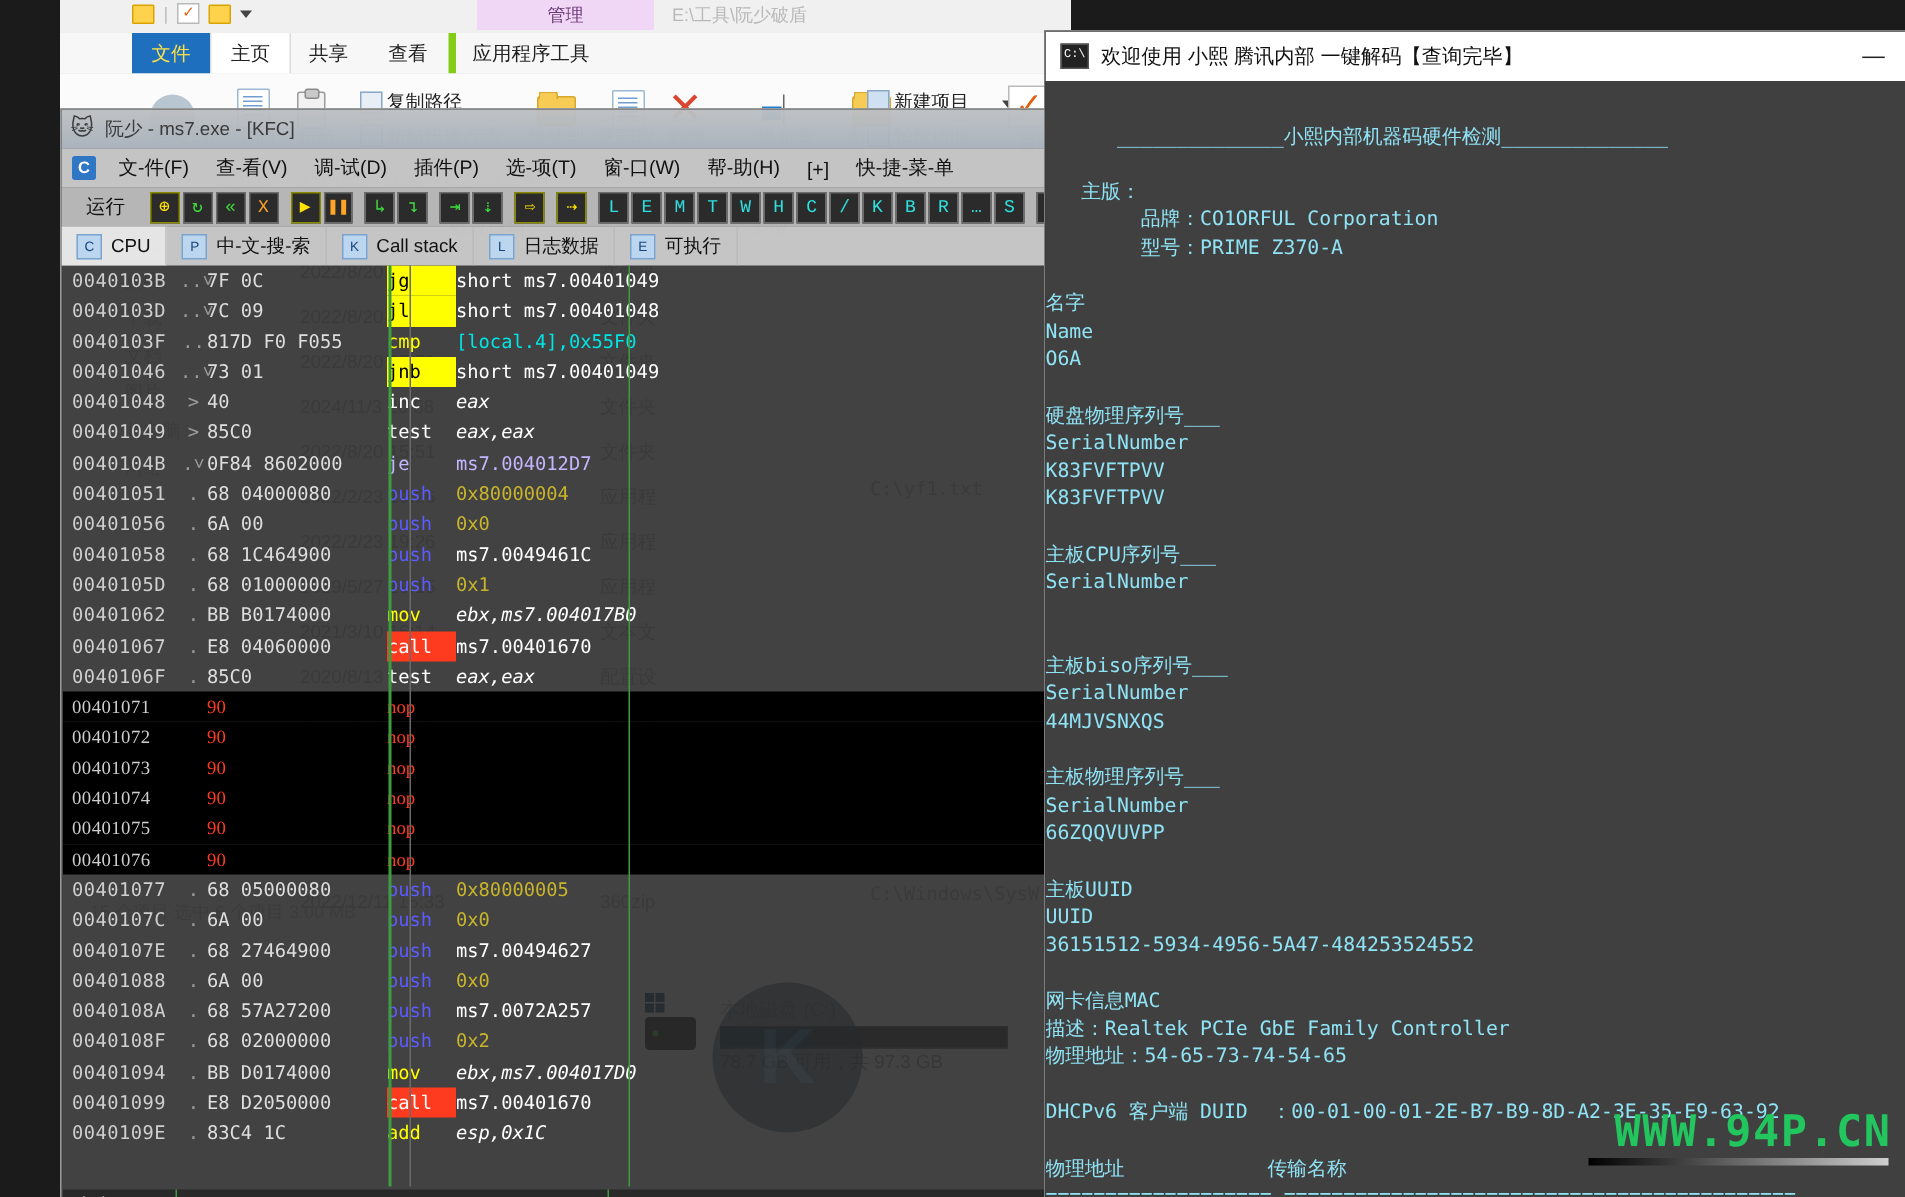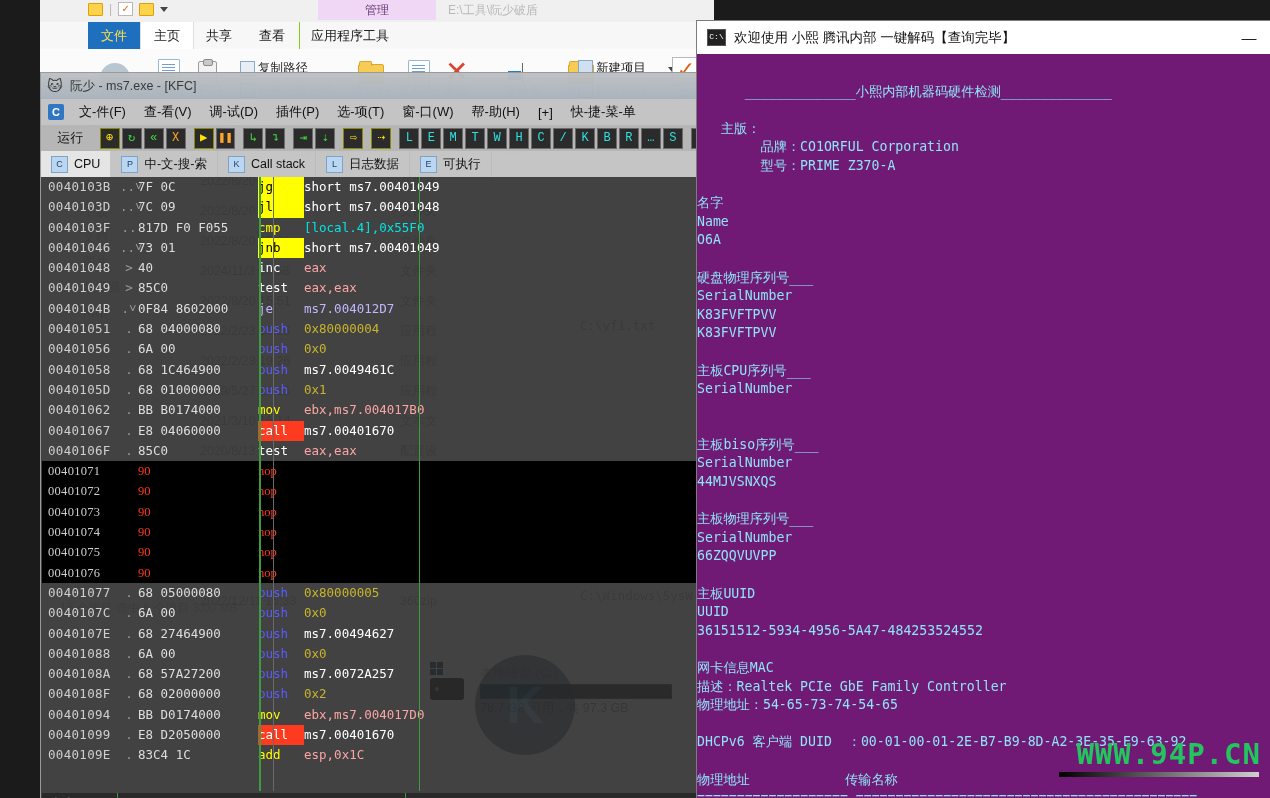--- a/index.html
+++ b/index.html
@@ -18,21 +18,21 @@
   #mgmt-tab{position:absolute;left:318px;top:0;width:118px;height:20px;background:#f0d7f5;
             color:#6b3a78;font-size:12px;text-align:center;line-height:20px;}
   #expl-path{position:absolute;left:448px;top:2px;color:#b9b9b9;font-size:12px;}
 
   #ribbon-tabs{position:absolute;left:0;top:22px;width:1270px;height:27px;background:#f7f7f7;border-bottom:1px solid #d8d8d8;}
   .rtab{position:absolute;top:0;height:27px;line-height:27px;font-size:13px;color:#222;text-align:center;}
   #rtab-file{left:88px;width:52px;background:#1e6fbd;color:#fde047;}
   #rtab-home{left:140px;width:52px;background:#fff;border-left:1px solid #dcdcdc;border-right:1px solid #dcdcdc;}
   #rtab-share{left:193px;width:52px;}
   #rtab-view{left:246px;width:52px;}
-  #rtab-apptools{left:299px;width:100px;border-left:1px solid #84cc16;}
+  #rtab-apptools{left:299px;width:100px;border-left:5px solid #84cc16;}
 
   #ribbon-body{position:absolute;left:0;top:49px;width:1270px;height:56px;background:#fbfbfb;border-bottom:1px solid #dcdcdc;}
   .ricon{position:absolute;}
   .doc-ic{width:20px;height:25px;background:#fff;border:1px solid #9ab7d4;border-radius:1px;}
   .doc-ic:after{content:"";position:absolute;left:3px;top:4px;width:13px;height:1px;
      box-shadow:0 0 0 0 #6e9fd0,0 3px 0 0 #6e9fd0,0 6px 0 0 #6e9fd0,0 9px 0 0 #6e9fd0,0 12px 0 0 #6e9fd0;background:#6e9fd0;}
   .clip-ic{width:17px;height:23px;background:#f2f2f2;border:1px solid #9b9b9b;border-radius:2px;}
   .clip-ic:before{content:"";position:absolute;left:4px;top:-3px;width:8px;height:5px;background:#c9c9c9;border:1px solid #8a8a8a;border-radius:2px;}
   .fold-ic{width:24px;height:18px;background:#f7cc55;border:1px solid #d9a62c;border-radius:2px;}
   .fold-ic:before{content:"";position:absolute;left:0;top:-4px;width:11px;height:4px;background:#f7cc55;border:1px solid #d9a62c;border-bottom:none;border-radius:2px 2px 0 0;}
@@ -93,21 +93,21 @@
   .daddr{display:inline-block;width:78px;padding-left:6px;color:#cfcfcf;box-sizing:border-box;letter-spacing:.3px;}
   .dmark{display:inline-block;width:18px;color:#9a9a9a;text-align:center;}
   .dbytes{display:inline-block;width:120px;color:#dedede;}
   .drow.hl .dbytes{color:#ff3b1f;}
   .dmn{display:inline-block;min-width:46px;}
   .dop{}
   .m-jmp{background:#ffff00;color:#000;}
   .m-call{background:#ff3b1f;color:#fff;}
   .m-push{color:#5b5bff;}
   .m-mov{color:#ffff00;}
-  .m-reg{color:#fca5a5;}
+  .m-reg{color:#ffffff;font-style:italic;}
   .m-white{color:#ffffff;}
   .m-dim{color:#c4b5fd;}
   .m-num{color:#c9b52b;}
   .m-cyan{color:#00e5e5;}
   .m-nop{color:#ff3b1f;}
   .vline{position:absolute;left:218px;top:104px;width:2px;height:614px;background:#3f9b3f;}
   .vline2{position:absolute;left:232px;top:104px;width:1px;height:614px;background:#6a6a6a;}
   .vline3{position:absolute;left:378px;top:104px;width:1px;height:614px;background:#3f9b3f;}
 
   
@@ -117,21 +117,21 @@
   #hexhead .hh{padding-left:6px;}
 
   
   #console{position:absolute;left:696px;top:20px;width:574px;height:778px;background:#000;
      border:1px solid #7d7d7d;overflow:hidden;}
   #con-title{height:33px;background:#ffffff;display:flex;align-items:center;padding-left:10px;
      box-sizing:border-box;color:#111;font-size:13.5px;}
   #con-ico{width:17px;height:15px;background:#222;border:1px solid #555;color:#fff;font-size:8px;
      line-height:14px;text-align:center;margin-right:8px;font-family:"Liberation Mono",monospace;}
   #con-min{margin-left:auto;width:44px;text-align:center;color:#222;font-size:15px;}
-  #con-body{position:absolute;left:0;top:33px;width:574px;height:745px;background:#701a75;color:#8fe3f5;
+  #con-body{position:absolute;left:0;top:33px;width:574px;height:745px;background:#404040;color:#8fe3f5;
      font-family:"DejaVu Sans Mono","Liberation Mono",monospace;font-size:13.2px;
      padding:10px 0 0 0;box-sizing:border-box;line-height:18.6px;white-space:pre;overflow:hidden;}
   .cl{display:block;height:18.6px;}
   .cl.blank{height:18.6px;}
   #watermark{position:absolute;right:10px;bottom:28px;font-family:"DejaVu Sans Mono",monospace;
      font-size:29px;font-weight:bold;color:#22c55e;letter-spacing:1px;}
   #wm-bar{position:absolute;right:12px;bottom:22px;width:200px;height:5px;
      background:linear-gradient(to right,#000,#cfcfcf);}
   
 </style>

